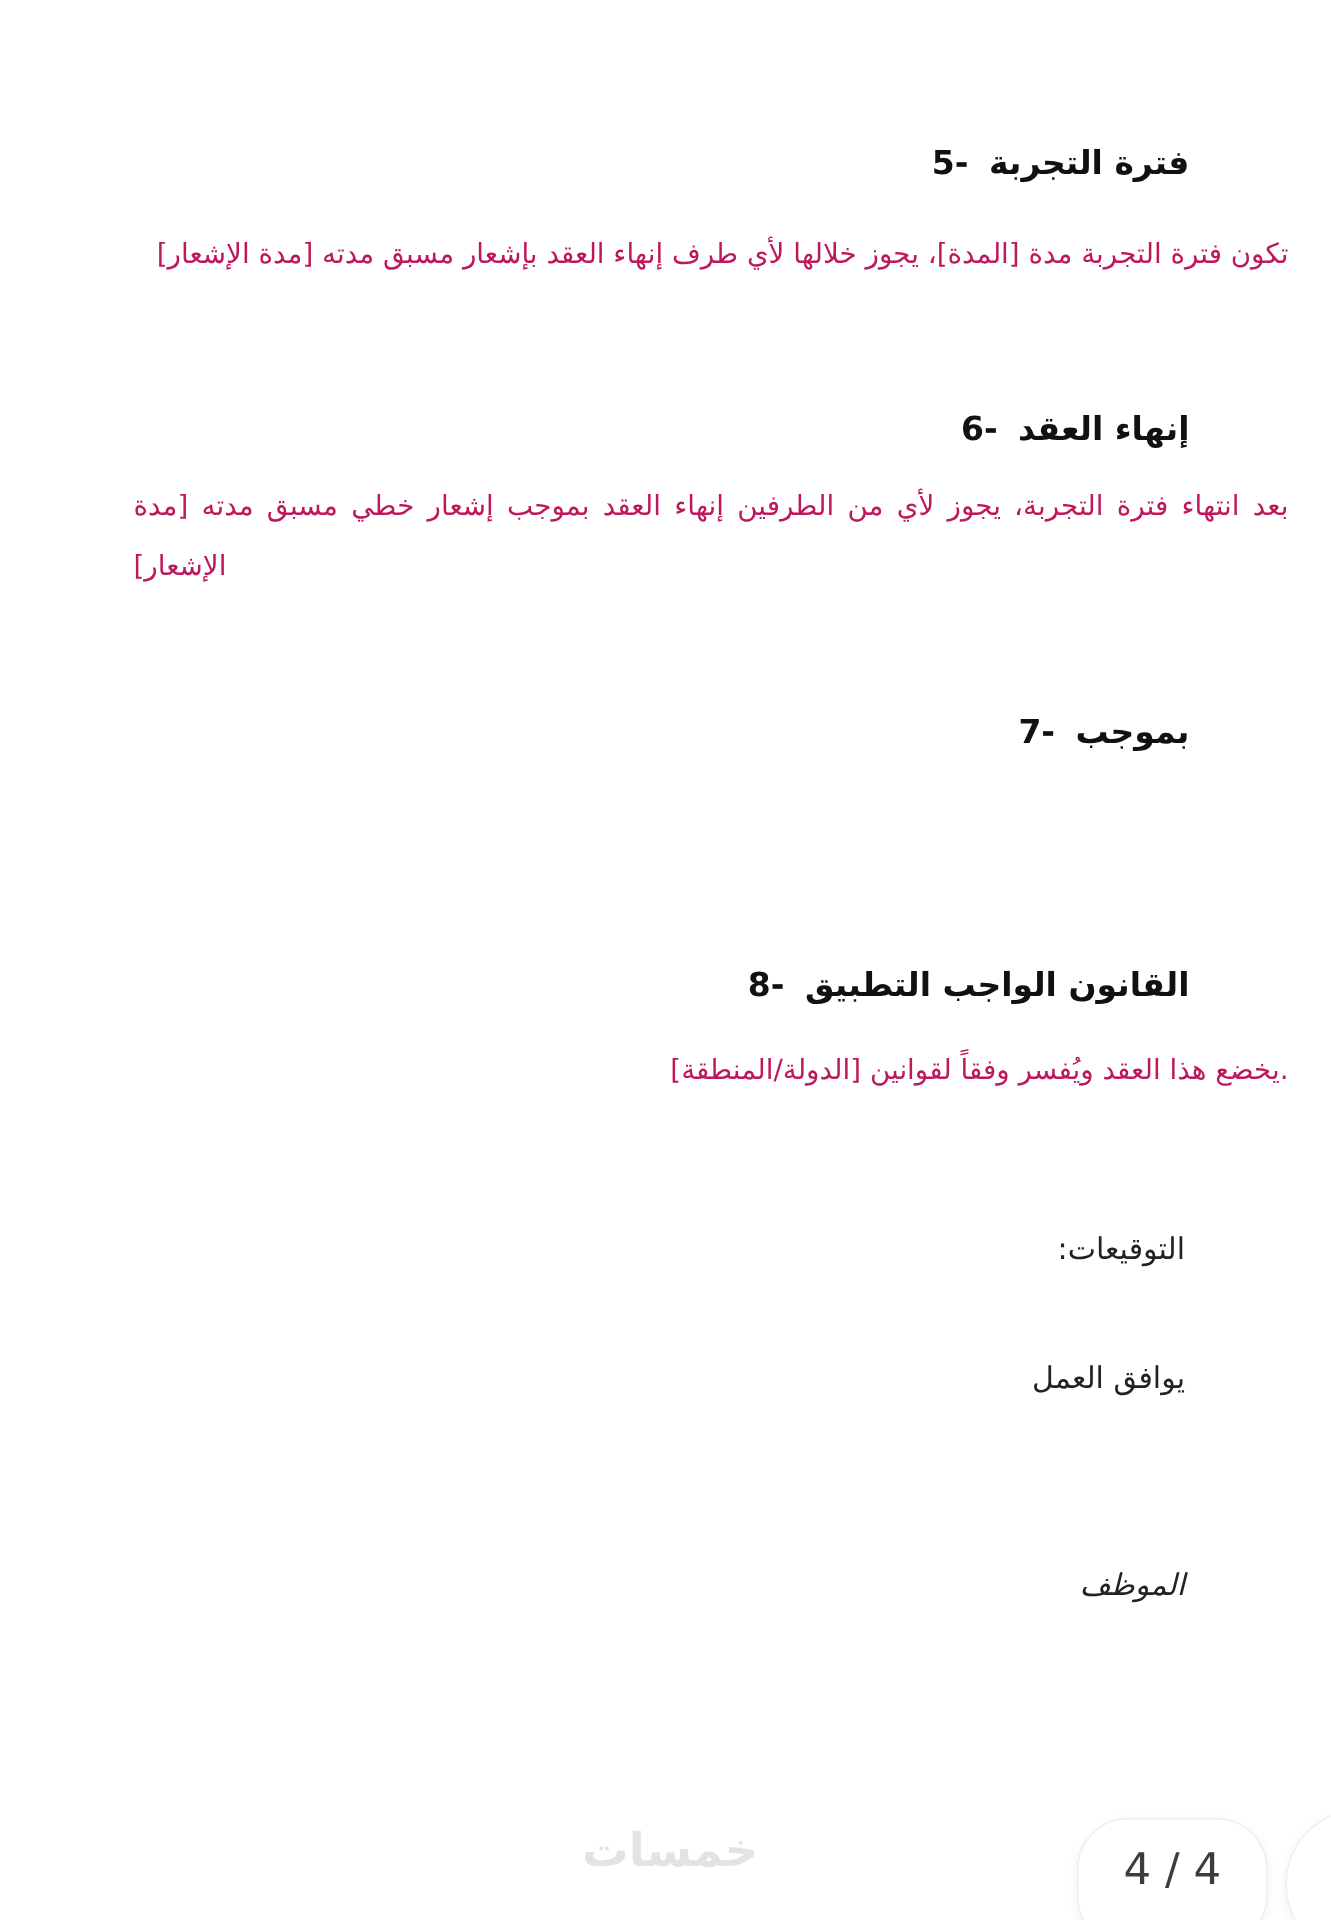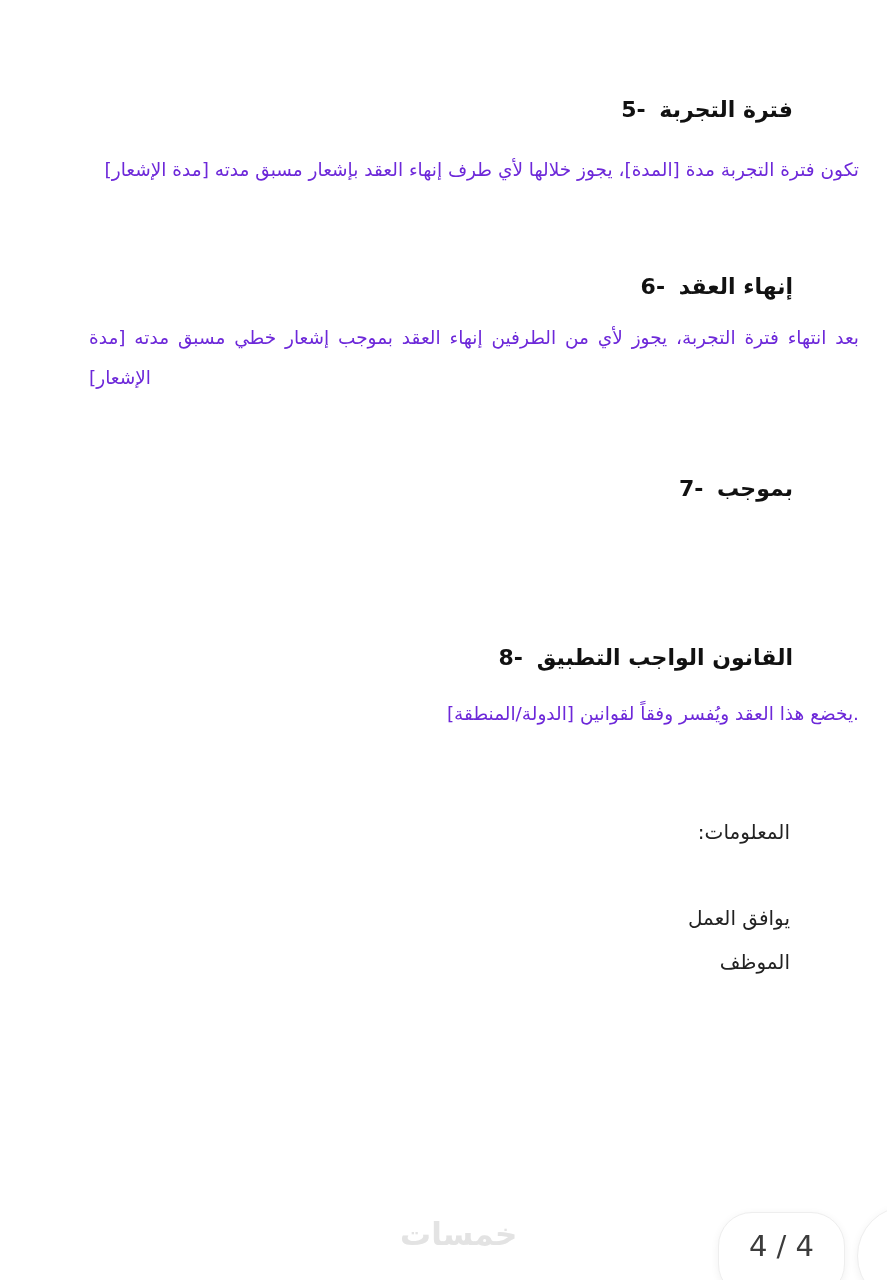--- a/index.html
+++ b/index.html
@@ -30,21 +30,21 @@
   .sec-heading .sec-num { direction: ltr; unicode-bidi: isolate; margin-right: 6px; }
 
   .sec-body {
     position: absolute;
     left: 89px;
     right: 28px;
     direction: rtl;
     text-align: right;
     font-size: 18.5px;
     line-height: 40px;
-    color: #6d28d9;
+    color: #be185d;
   }
   .sec-body.justify-last-left {
     text-align: justify;
     text-align-last: left;
   }
 
   .sig-line {
     position: absolute;
     right: 97px;
     direction: rtl;
@@ -57,21 +57,20 @@
   .watermark {
     position: absolute;
     left: 388px;
     top: 1216px;
     font-size: 31px;
     font-weight: bold;
     color: #e3e3e3;
     direction: rtl;
     letter-spacing: 1px;
     user-select: none;
-    margin-left: 12px;
   }
 
   .page-pill {
     position: absolute;
     left: 718px;
     top: 1212px;
     width: 127px;
     height: 86px;
     background: #ffffff;
     border: 1px solid #eeeeee;
@@ -98,21 +97,21 @@
     box-shadow: 0 2px 8px rgba(0,0,0,0.06);
   }
 
   
   #h5 { top: 97px; margin-left: 16px; }   #p5 { top: 150px; }
   #h6 { top: 274px; }  #p6 { top: 318px; }
   #h7 { top: 476px; }  #p7 { top: 524px; }
   #h8 { top: 645px; }  #p8 { top: 694px; }
   #sig-label { top: 820px; }
   #sig-employer { top: 906px; }
-  #sig-employee { top: 950px; }
+  #sig-employee { top: 1044px; font-style: italic; }
 </style>
 </head>
 <body>
 
 <div class="page">
 
   <div class="sec-heading" id="h5">
     <span>فترة التجربة</span>
     <span class="sec-num">5-</span>
   </div>
@@ -128,21 +127,21 @@
     <span>بموجب</span>
     <span class="sec-num">7-</span>
   </div>
 
   <div class="sec-heading" id="h8">
     <span>القانون الواجب التطبيق</span>
     <span class="sec-num">8-</span>
   </div>
   <div class="sec-body" id="p8">.يخضع هذا العقد ويُفسر وفقاً لقوانين [الدولة/المنطقة]</div>
 
-  <div class="sig-line" id="sig-label">المعلومات:</div>
+  <div class="sig-line" id="sig-label">التوقيعات:</div>
   <div class="sig-line" id="sig-employer">يوافق العمل</div>
   <div class="sig-line" id="sig-employee">الموظف</div>
 
   <div class="watermark">خمسات</div>
 
   <div class="page-pill">
     <span>4 / 4</span>
   </div>
 
   <div class="corner-button"></div>

